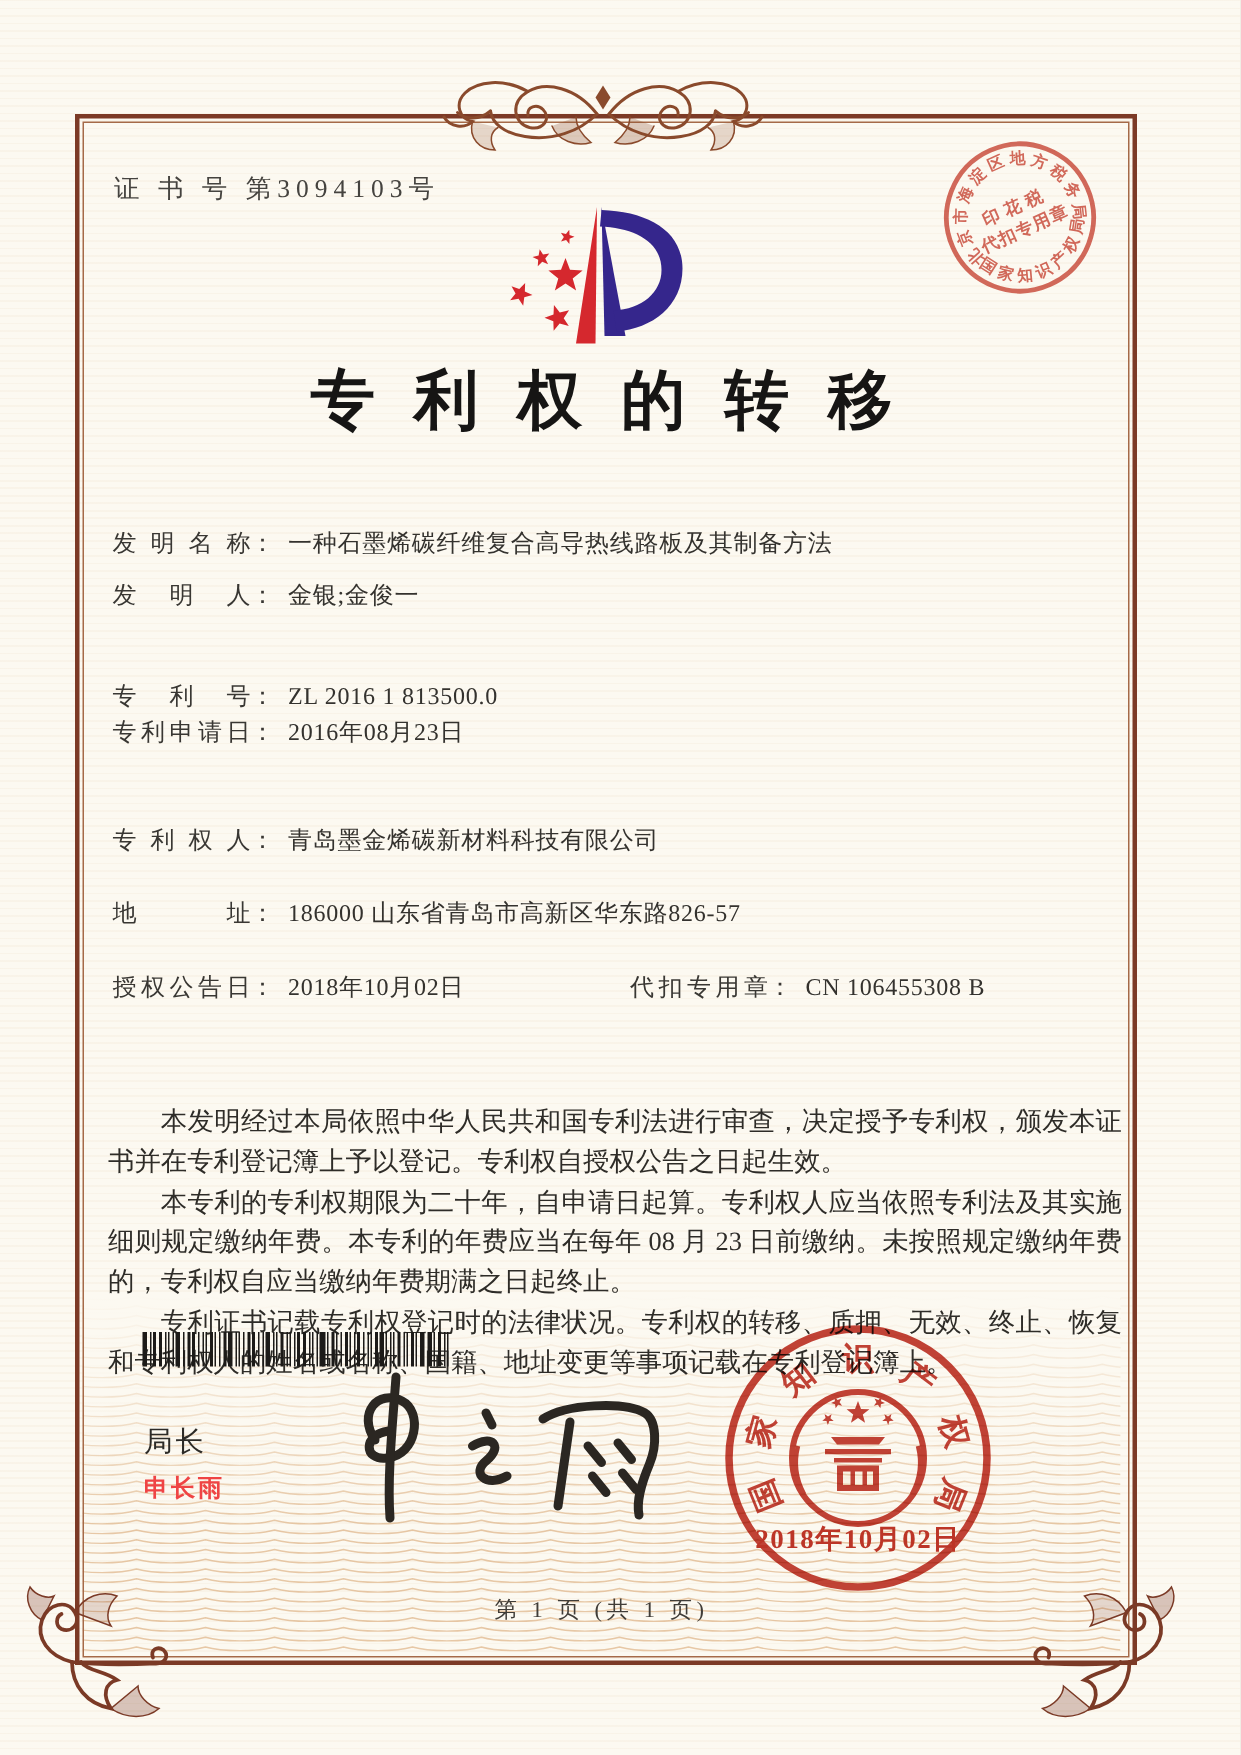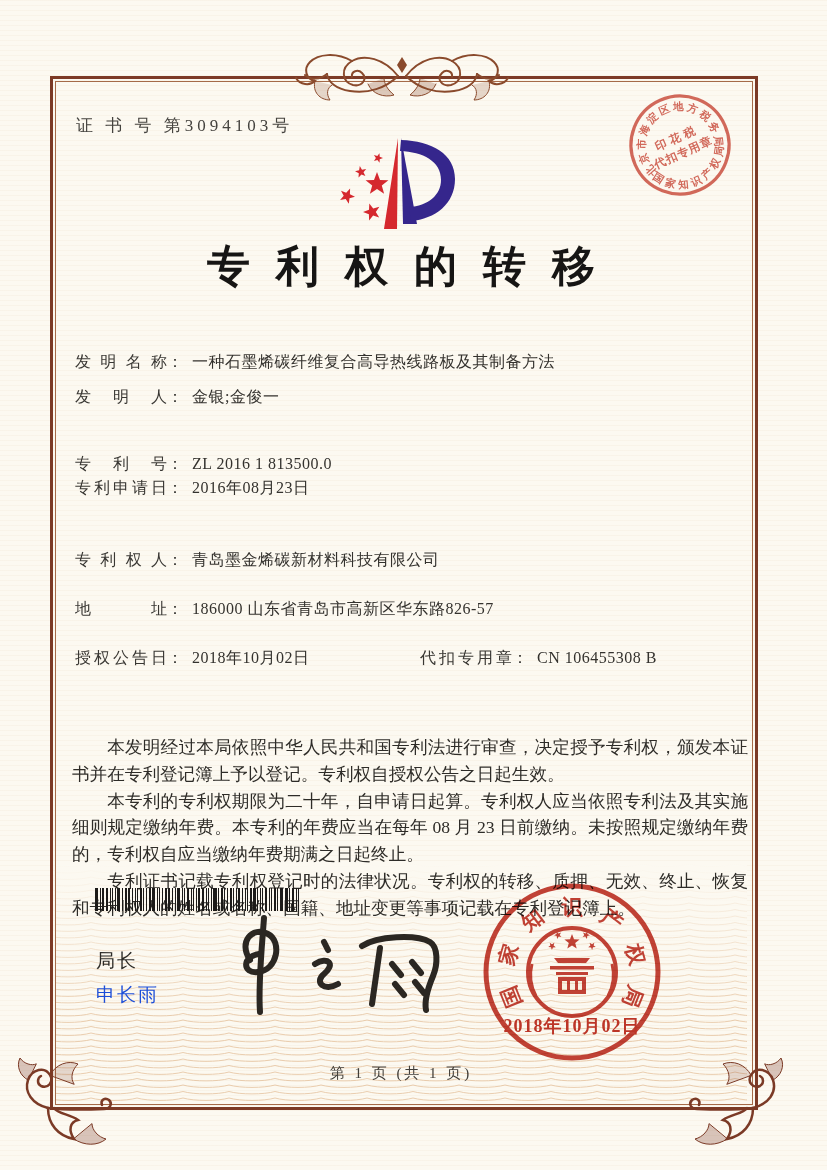--- a/index.html
+++ b/index.html
@@ -18,21 +18,21 @@
   .row{position:absolute;left:75px;font-size:16px;white-space:nowrap;color:#393733;width:700px;}
   .flabel{display:inline-block;width:92px;text-align:justify;text-align-last:justify;}
   .fvalue{margin-left:9px;letter-spacing:.5px;color:#34322e;}
   .pair2{position:absolute;left:345px;top:0;}
   .paras{position:absolute;left:72px;top:686px;width:676px;font-size:17.6px;line-height:26.8px;
         text-align:justify;color:#2e2c28;margin-top:48px;}
   .paras p{margin:0;text-indent:2em;}
   .barcode{position:absolute;left:95px;top:888px;height:23px;display:flex;align-items:stretch;}
   .barcode i{display:block;background:#1c1a18;}
   .signer-title{position:absolute;left:96px;top:948px;font-size:19px;color:#2d2b27;letter-spacing:2px;}
-  .signer-name{position:absolute;left:96px;top:982px;font-size:19px;color:#1d4ed8;letter-spacing:2px;}
+  .signer-name{position:absolute;left:96px;top:982px;font-size:16px;color:#ef4444;letter-spacing:2px;font-weight:bold;}
   .seal-date{position:absolute;left:492px;top:1014px;width:160px;text-align:center;font-size:18px;
         font-weight:700;color:#bc3527;letter-spacing:1px;}
   .footer{position:absolute;left:50px;top:1064px;width:702px;text-align:center;font-size:15px;
         color:#403d38;letter-spacing:3px;}
   svg text{font-family:"Liberation Sans","DejaVu Sans",sans-serif;}
   .abs{position:absolute;}
   .stamp{mix-blend-mode:multiply;}
 </style>
 </head>
 <body>

